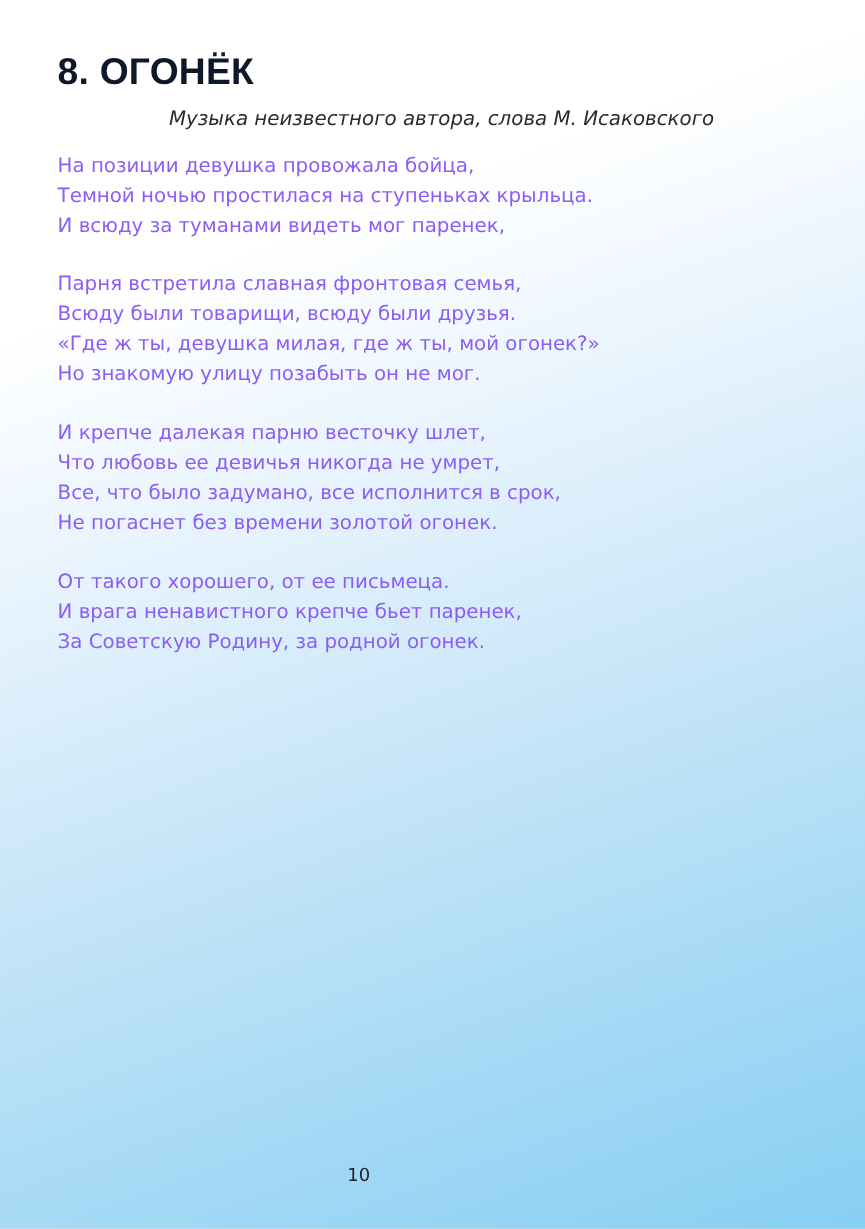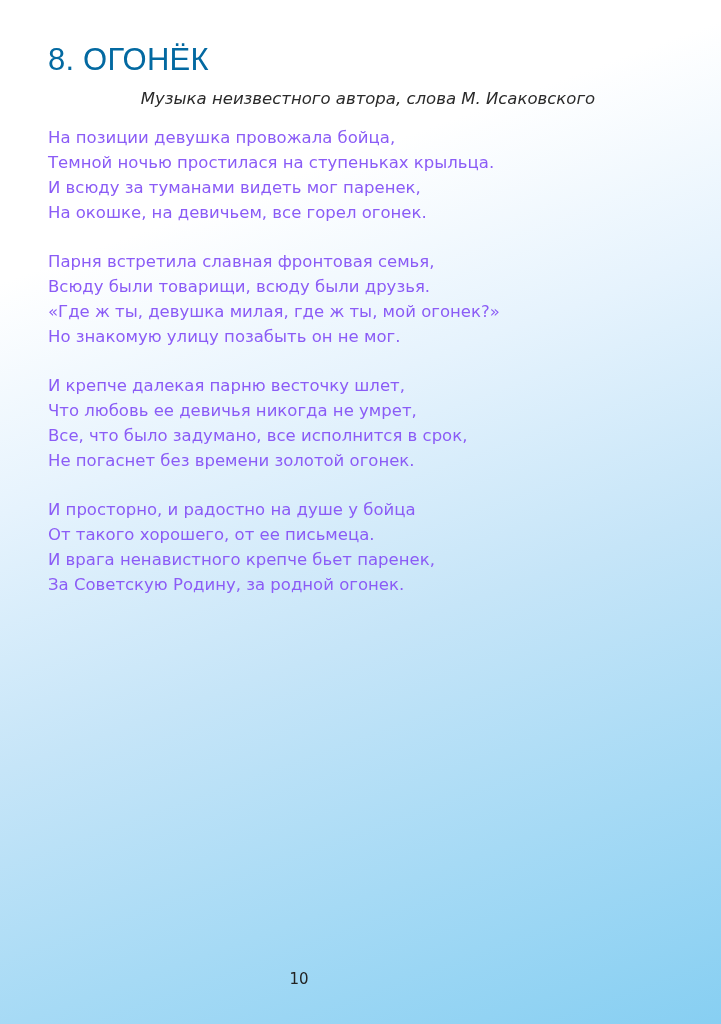--- a/index.html
+++ b/index.html
@@ -16,23 +16,23 @@
       color: #1a1a1a;
     }
     .page {
       position: absolute;
       left: 48px;
       top: 40px;
       width: 640px;
     }
     .title {
       font-family: "Liberation Sans", sans-serif;
-      font-weight: normal;
+      font-weight: bold;
       font-size: 31px;
-      color: #0369a1;
+      color: #0f172a;
       margin: 0;
       line-height: 40px;
       letter-spacing: 0.2px;
     }
     .subtitle {
       font-family: "DejaVu Sans", sans-serif;
       font-style: italic;
       font-size: 16.5px;
       color: #2a2a2a;
       margin-top: 8px;
@@ -67,36 +67,34 @@
 
 <div class="page">
   <h1 class="title">8. ОГОНЁК</h1>
   <div class="subtitle">Музыка неизвестного автора, слова М. Исаковского</div>
 
   <div class="stanzas">
     <div class="stanza">
       <div class="line">На позиции девушка провожала бойца,</div>
       <div class="line">Темной ночью простилася на ступеньках крыльца.</div>
       <div class="line">И всюду за туманами видеть мог паренек,</div>
-      <div class="line">На окошке, на девичьем, все горел огонек.</div>
     </div>
     <div class="stanza">
       <div class="line">Парня встретила славная фронтовая семья,</div>
       <div class="line">Всюду были товарищи, всюду были друзья.</div>
       <div class="line">«Где ж ты, девушка милая, где ж ты, мой огонек?»</div>
       <div class="line">Но знакомую улицу позабыть он не мог.</div>
     </div>
     <div class="stanza">
       <div class="line">И крепче далекая парню весточку шлет,</div>
       <div class="line">Что любовь ее девичья никогда не умрет,</div>
       <div class="line">Все, что было задумано, все исполнится в срок,</div>
       <div class="line">Не погаснет без времени золотой огонек.</div>
     </div>
     <div class="stanza">
-      <div class="line">И просторно, и радостно на душе у бойца</div>
       <div class="line">От такого хорошего, от ее письмеца.</div>
       <div class="line">И врага ненавистного крепче бьет паренек,</div>
       <div class="line">За Советскую Родину, за родной огонек.</div>
     </div>
   </div>
 </div>
 
 <div class="page-number">10</div>
 
 </body></html>

